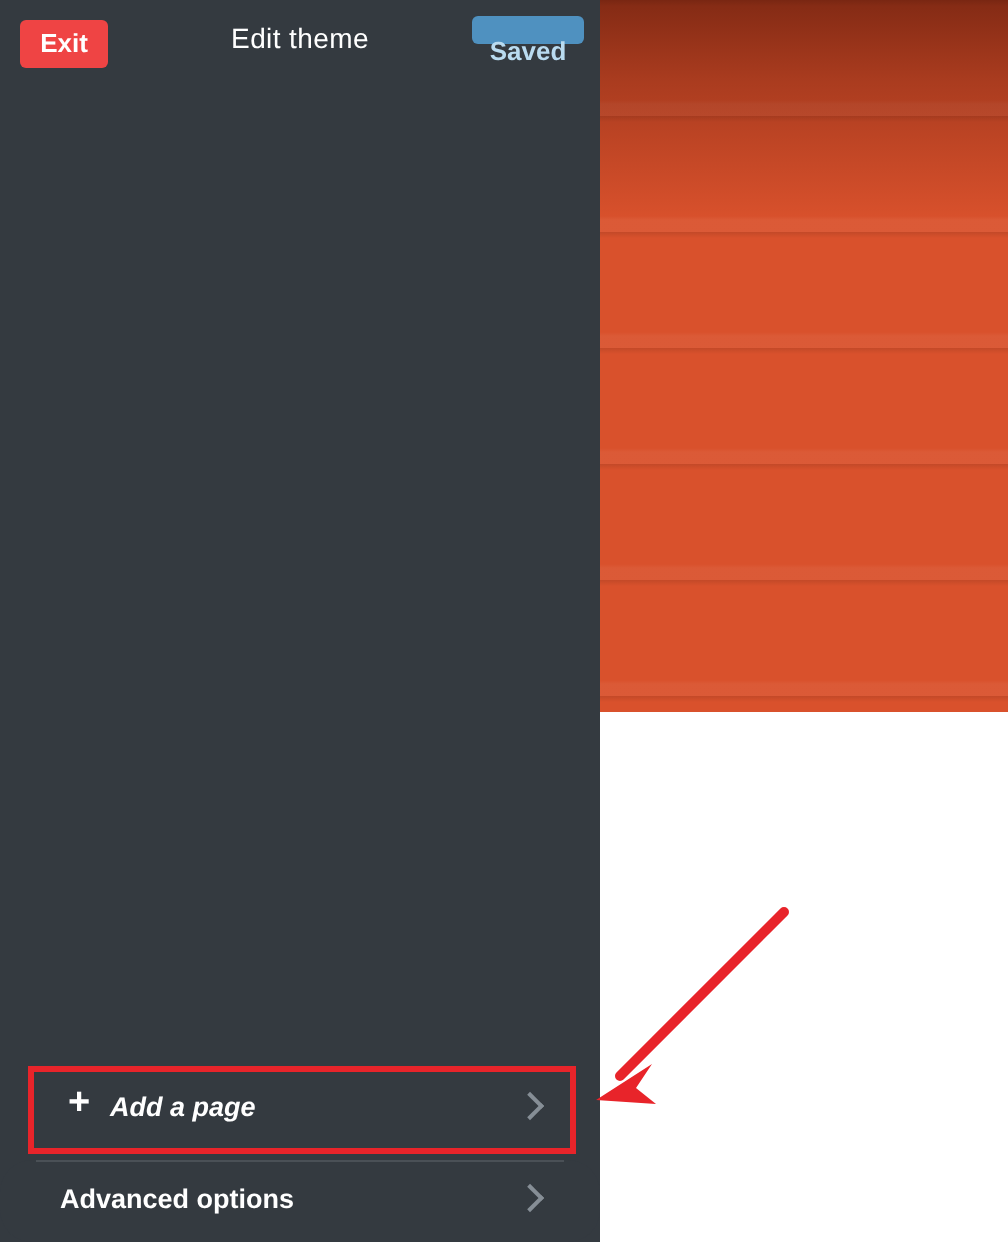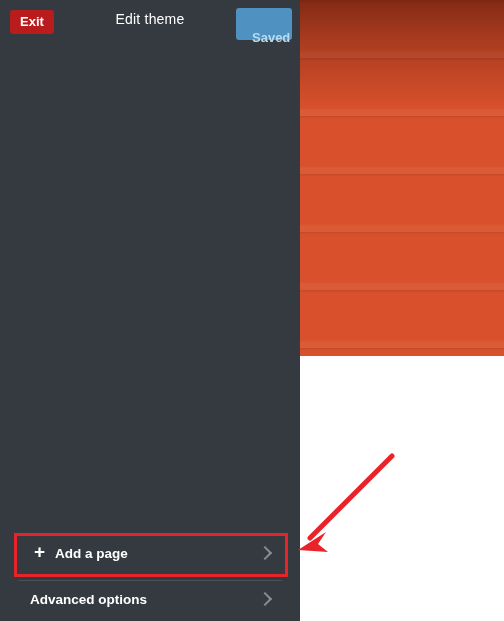--- a/index.html
+++ b/index.html
@@ -61,21 +61,21 @@
     left: 0; top: 0;
     width: 300px;
     height: 43px;
     background: #343a40;
     z-index: 6;
   }
   #exit-btn {
     position: absolute;
     left: 10px; top: 10px;
     width: 44px; height: 24px;
-    background: #b91c1c;
+    background: #ef4444;
     border: none;
     border-radius: 3px;
     color: #ffffff;
     font-size: 13px;
     font-weight: bold;
     font-family: "Liberation Sans", sans-serif;
     line-height: 24px;
     text-align: center;
     padding: 0;
     cursor: pointer;
@@ -96,21 +96,21 @@
     width: 56px; height: 14px;
     background: #4f91c0;
     border: none;
     border-radius: 3px;
     color: #b9dbf0;
     font-size: 13px;
     font-weight: bold;
     font-family: "Liberation Sans", sans-serif;
     line-height: 27px;
     text-align: center;
-    padding: 16px;
+    padding: 4px;
     cursor: pointer;
   }
 
   
   #sidebar {
     position: absolute;
     left: 0; top: 43px;
     width: 300px;
     height: 578px;
     background: #343a40;
@@ -205,21 +205,21 @@
     position: absolute;
     left: 34px;
     top: 11px;
     width: 14px;
     height: 14px;
     color: #ffffff;
     font-size: 19px;
     font-weight: bold;
     line-height: 14px;
   }
-  .drow.has-plus .drow-label { left: 55px; }
+  .drow.has-plus .drow-label { left: 55px; font-style: italic; }
   .chev-right {
     position: absolute;
     right: 30px;
     top: 14px;
     width: 8px; height: 8px;
     border-right: 2px solid #868e96;
     border-top: 2px solid #868e96;
     transform: rotate(45deg);
   }
   .drow-sep {

